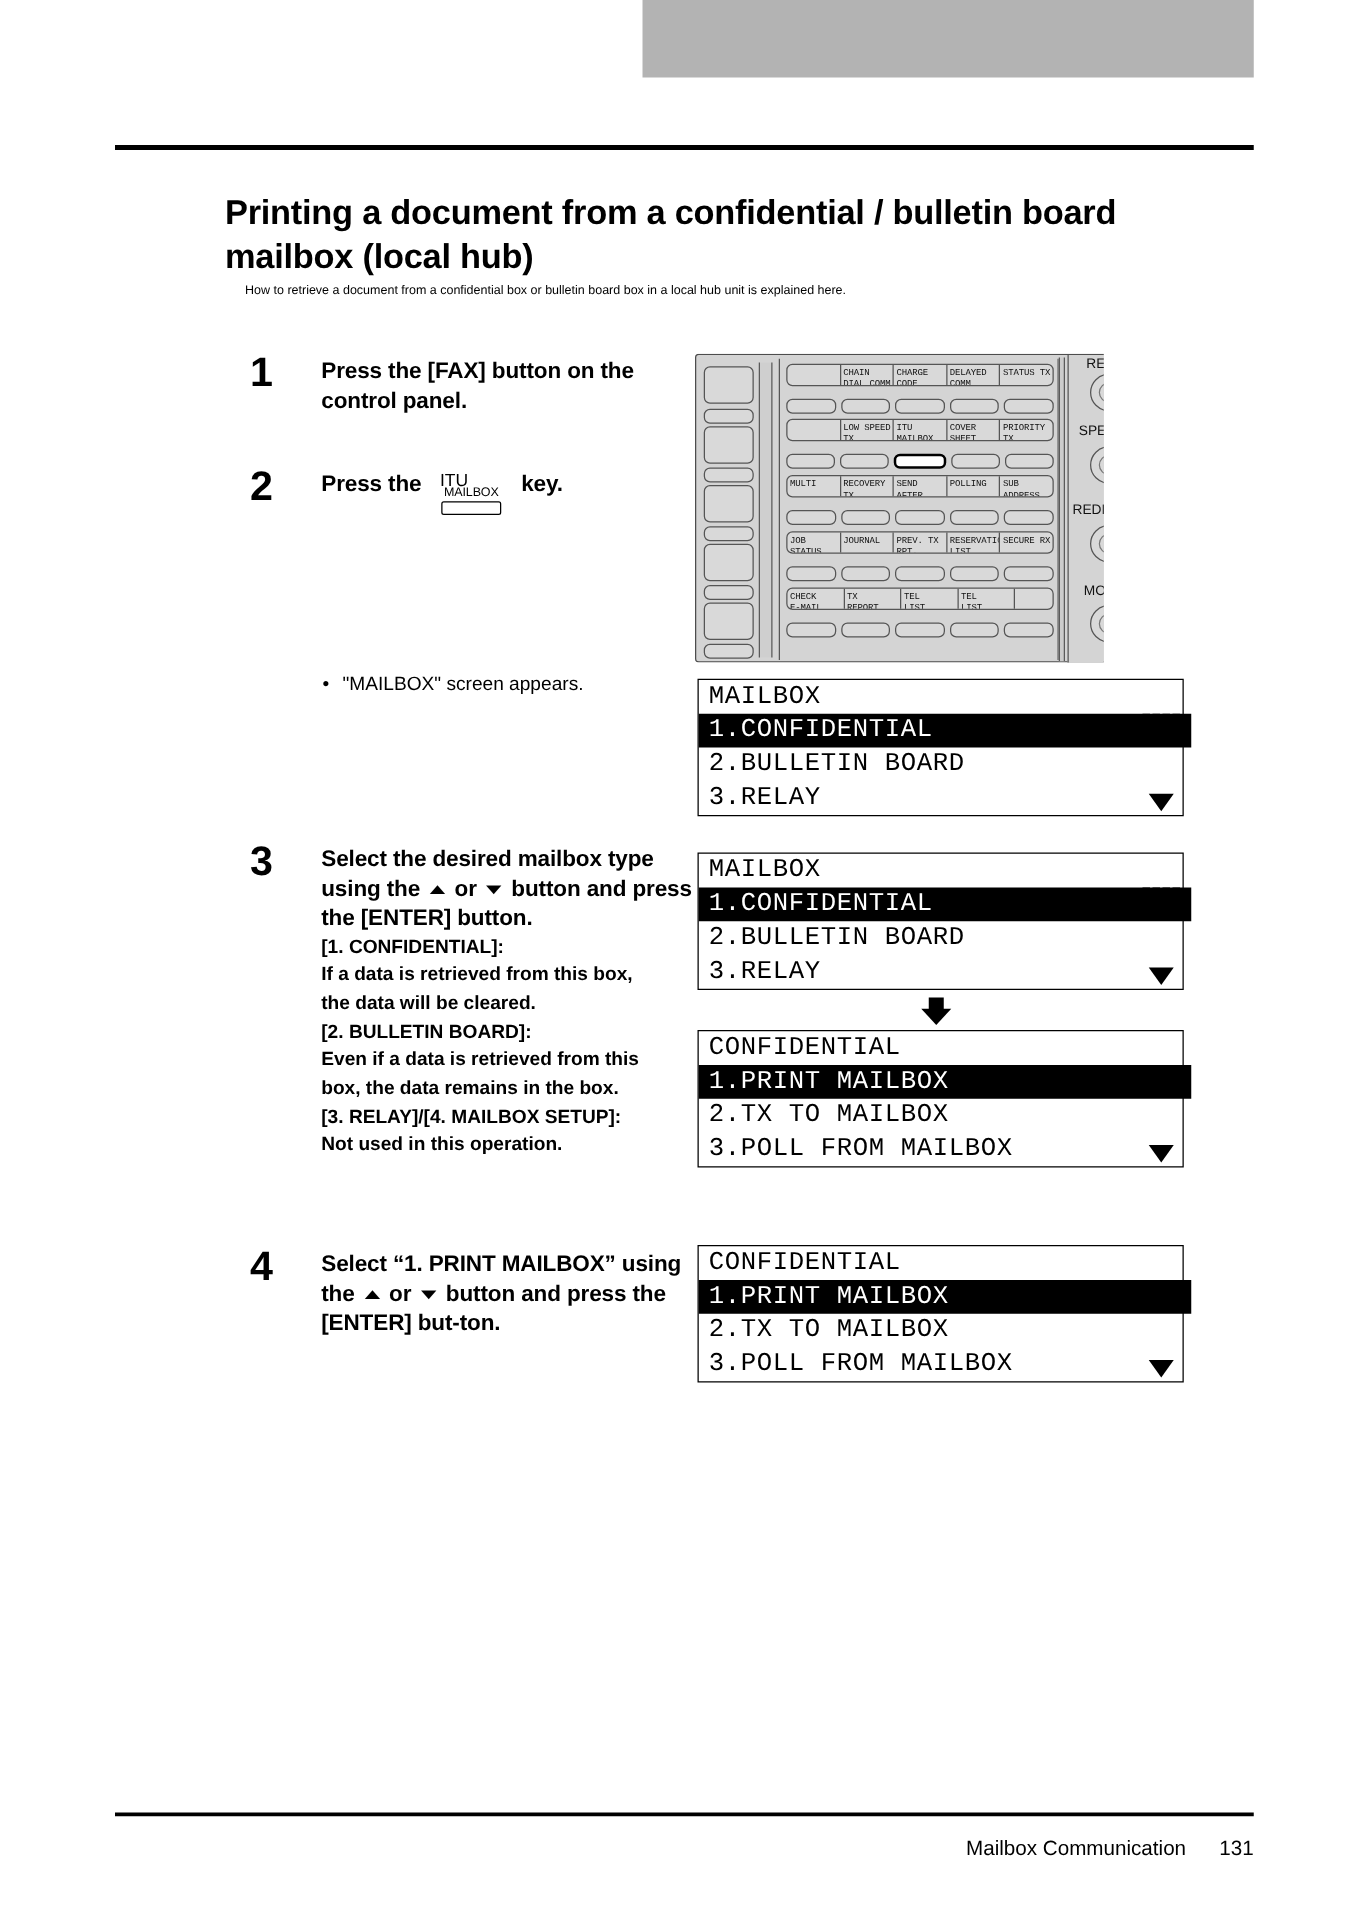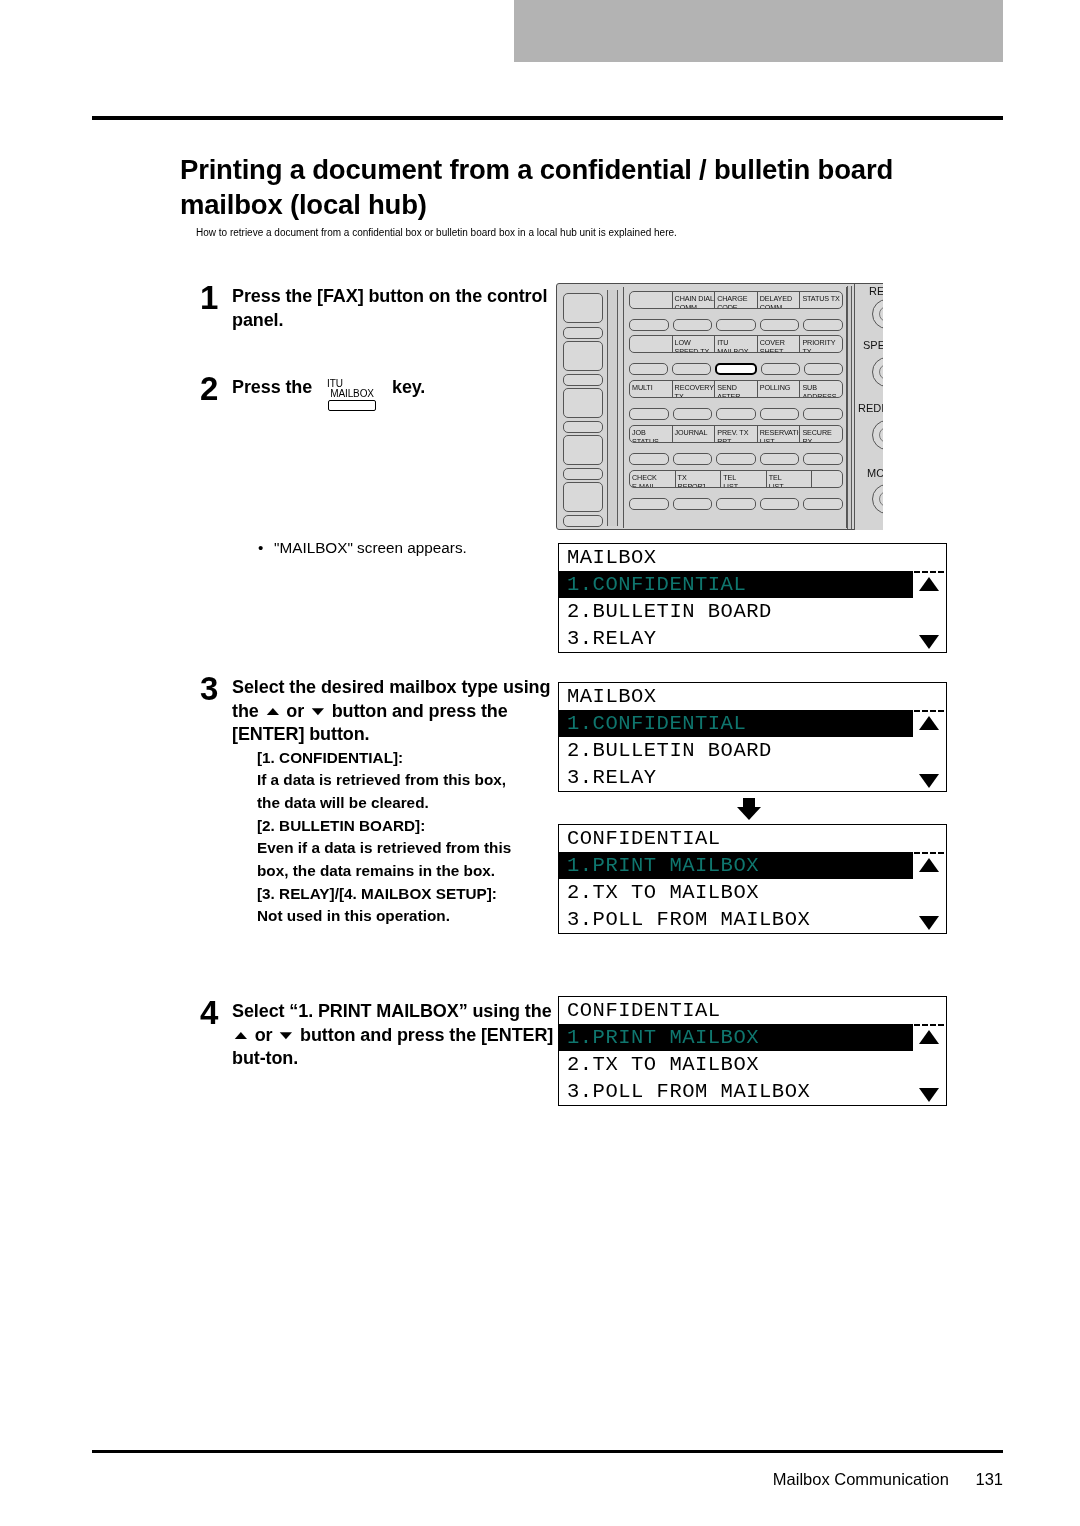--- a/index.html
+++ b/index.html
@@ -68,21 +68,21 @@
     position: absolute;
     left: 0px;
     top: -4px;
     font-size: 33px;
     font-weight: bold;
     line-height: 33px;
     width: 30px;
     text-align: left;
   }
   .step-head {
-    margin-left: 32px;
+    margin-left: 57px;
     font-size: 18px;
     font-weight: bold;
     line-height: 23.5px;
     letter-spacing: -0.1px;
   }
   .step-body {
     margin-left: 57px;
     font-size: 15.3px;
     line-height: 22.7px;
     font-weight: bold;
@@ -105,21 +105,21 @@
   
   .key-glyph {
     display: inline-block;
     vertical-align: -4px;
     width: 58px;
     text-align: center;
     margin: 0 6px;
   }
   .key-glyph .kg-l1 {
     display: block;
-    font-size: 10px;
+    font-size: 14px;
     font-weight: normal;
     line-height: 9px;
     text-align: left;
     padding-left: 4px;
   }
   .key-glyph .kg-l2 {
     display: block;
     font-size: 10px;
     font-weight: normal;
     line-height: 11px;
@@ -200,20 +200,21 @@
   .cp-labelrow {
     position: absolute;
     left: 5px;
     width: 214px;
     height: 18px;
     border: 1.2px solid #555;
     border-radius: 5px;
     background: #d9d9d9;
     box-sizing: border-box;
     display: flex;
+    font-family: Liberation Mono, monospace;
   }
   .cp-lbl {
     flex: 1 1 0;
     font-size: 7.2px;
     line-height: 8.6px;
     padding: 3px 0 0 2px;
     color: #111;
     border-left: 1px solid #555;
     box-sizing: border-box;
     letter-spacing: -0.1px;
@@ -297,22 +298,22 @@
     line-height: 27px;
     font-size: 20.5px;
     letter-spacing: 0.5px;
     padding-left: 8px;
     white-space: pre;
     color: #000;
     box-sizing: border-box;
   }
   .lcd-line.hl {
     background: #000000;
-    color: #0f766e;
-    width: 354px;
+    color: #ffffff;
+    width: 394px;
   }
   .lcd-scroll {
     position: absolute;
     right: 0px;
     top: 27px;
     width: 34px;
     height: 81px;
     pointer-events: none;
   }
   .lcd-dash {

